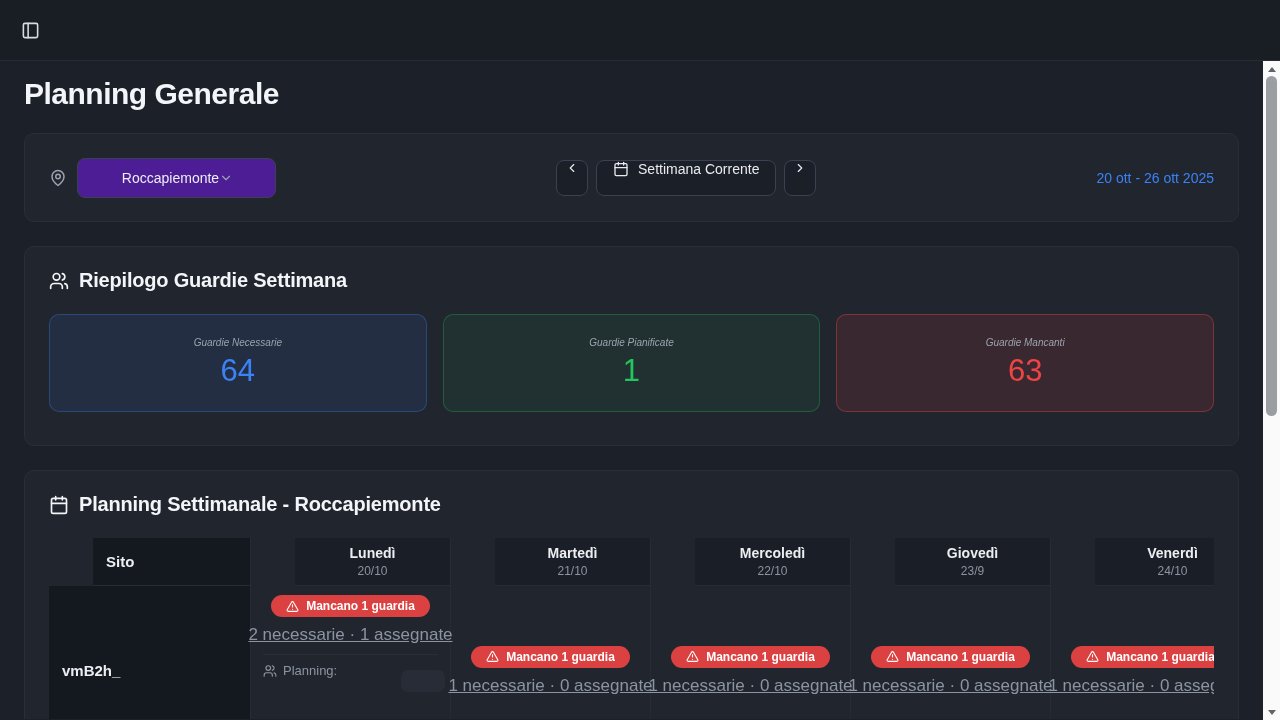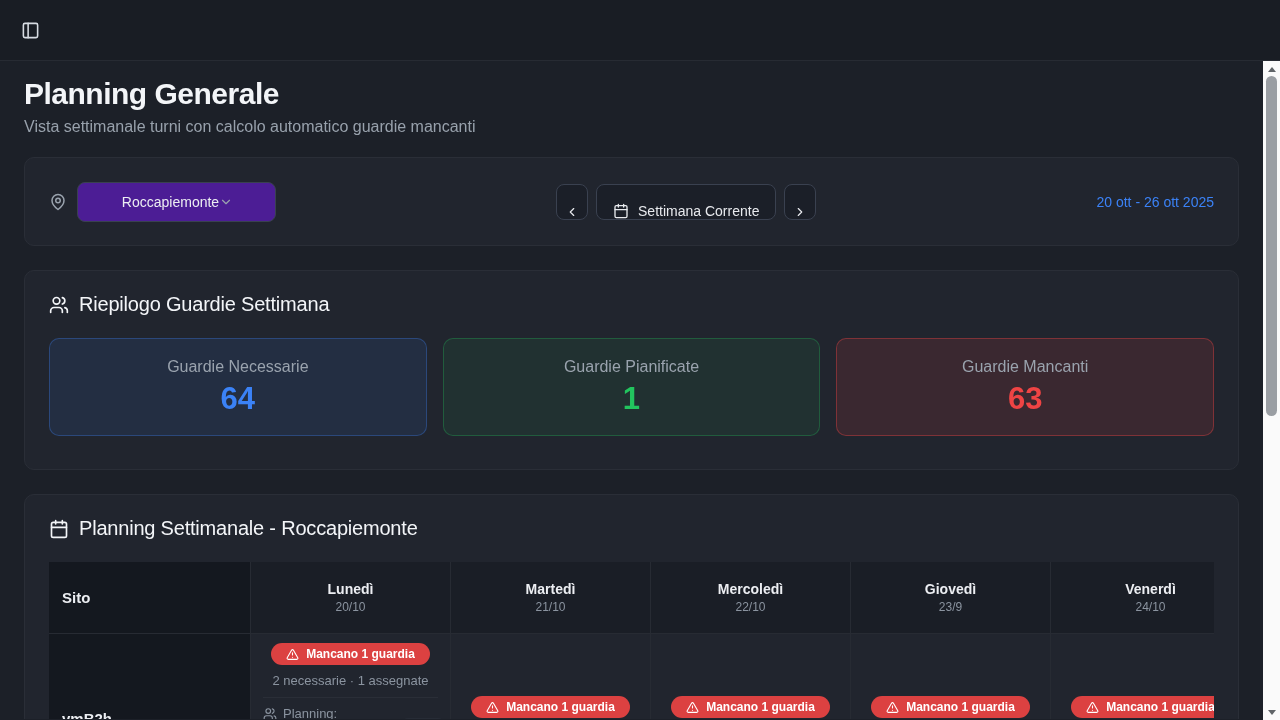--- a/index.html
+++ b/index.html
@@ -44,70 +44,70 @@
   .select-box {
     width:199px; height:40px; background:#4c1d95; border:1px solid #3a4150;
     border-radius:8px; display:flex; align-items:center; justify-content:center;
     padding:0 12px 0 14px; cursor:pointer;
   }
   .select-box .val { font-size:14px; color:#eceef2; }
   .select-box .chev { color:#9aa3ae; }
   .nav-group { display:flex; align-items:center; gap:8px; }
   .nav-btn {
     height:36px; background:#1b1f28; border:1px solid #3a4150; border-radius:8px;
-    color:#e8eaee; display:flex; align-items:flex-end; justify-content:center; cursor:pointer;
+    color:#e8eaee; display:flex; align-items:flex-start; justify-content:center; cursor:pointer;
   }
   .nav-btn.sq { width:32px; }
   .nav-btn.week { padding:0 16px; gap:9px; font-size:14px; font-weight:500; }
   .date-range { font-size:14px; color:#3b82f6; }
 
   
   .summary-card { margin-top:24px; height:200px; padding:22px 24px; }
   .card-title-row { display:flex; align-items:center; gap:10px; color:#f3f5f8; }
-  .card-title-row .t { font-size:20px; font-weight:400; letter-spacing:-0.2px; }
+  .card-title-row .t { font-size:20px; font-weight:700; letter-spacing:-0.2px; }
   .stats { display:grid; grid-template-columns:repeat(3,1fr); gap:16px; margin-top:22px; }
   .stat {
     height:98px; border-radius:10px; display:flex; flex-direction:column;
     align-items:center; justify-content:center; border:1px solid transparent;
   }
-  .stat .lbl { font-size:16px; color:#9aa3ae; }
-  .stat .val { font-size:31px; font-weight:700; margin-top:5px; }
+  .stat .lbl { font-size:10px; color:#9aa3ae;font-style:italic; }
+  .stat .val { font-size:31px; font-weight:400; margin-top:5px; }
   .stat.blue  { background:rgba(59,130,246,0.10); border-color:rgba(59,130,246,0.32); }
   .stat.blue  .val { color:#3b82f6; }
   .stat.green { background:rgba(34,197,94,0.08);  border-color:rgba(34,197,94,0.30); }
   .stat.green .val { color:#22c55e; }
   .stat.red   { background:rgba(239,68,68,0.12);  border-color:rgba(239,68,68,0.38); }
   .stat.red   .val { color:#ef4444; }
 
   
   .planning-card { margin-top:24px; height:560px; padding:22px 24px; }
   .table-wrap { margin-top:22px; overflow:hidden; }
   .ptable { width:1202px; display:grid; grid-template-columns:202px repeat(5,200px); }
   .hcell {
-    height:72px; border-right:1px solid #272b33; border-bottom:1px solid #272b33;
-    background:#1a1e26; display:flex; flex-direction:column; align-items:center; justify-content:center;
+    height:48px; border-right:1px solid #272b33; border-bottom:1px solid #272b33;
+    background:#1a1e26; display:flex; flex-direction:column; align-items:center; justify-content:center;margin-left:44px;
   }
   .hcell.site {
     background:#14181f; align-items:flex-start; padding-left:13px;
   }
   .hcell.site .sh { font-size:15px; font-weight:700; color:#eceef2; }
   .hcell .dname { font-size:14px; font-weight:700; color:#eceef2; }
   .hcell .ddate { font-size:12px; color:#8b94a0; margin-top:3px; }
   .bcell { height:170px; border-right:1px solid #272b33; border-bottom:1px solid #272b33; position:relative; }
   .bcell.site {
     background:#14181f; display:flex; flex-direction:column; justify-content:center; padding-left:13px;
   }
   .bcell.site .sname { font-size:15px; font-weight:700; color:#eceef2; line-height:20px; }
   .bcell.day1 { display:flex; flex-direction:column; align-items:center; padding:9px 12px 0; }
   .bcell.daymid { display:flex; flex-direction:column; align-items:center; justify-content:center; padding:0 12px; }
   .badge {
     display:inline-flex; align-items:center; gap:7px; background:#dc4141; color:#fff;
     font-size:12px; font-weight:700; height:22px; padding:0 15px; border-radius:12px; white-space:nowrap;
   }
-  .counts { margin-top:8px; font-size:13px; color:#8b94a0; white-space:nowrap; }
+  .counts { margin-top:8px; font-size:17px; color:#8b94a0; white-space:nowrap;text-decoration:underline; }
   .divider { width:100%; height:1px; background:#2a2e37; margin-top:9px; }
   .guards { width:100%; display:flex; align-items:center; gap:6px; margin-top:8px; color:#8b94a0; font-size:13px; }
   .chip {
     position:absolute; right:5px; top:84px; width:44px; height:22px;
     background:#272c36; border-radius:7px; cursor:pointer;
   }
 
   
   .vscroll {
     position:absolute; right:0; top:61px; width:17px; height:659px; background:#fafafa; z-index:6;
@@ -129,21 +129,20 @@
           <rect x="3" y="3" width="18" height="18" rx="2"></rect>
           <path d="M9 3v18"></path>
         </svg>
     </span>
   </button>
 </header>
 
 <main class="content">
 
   <h1 class="page-title">Planning Generale</h1>
-  <div class="page-subtitle">Vista settimanale turni con calcolo automatico guardie mancanti</div>
 
   <section class="card filter-card">
     <div class="loc-group">
       <span>
         <svg width="18" height="18" viewBox="0 0 24 24" fill="none" stroke="currentColor" stroke-width="2" stroke-linecap="round" stroke-linejoin="round">
             <path d="M20 10c0 6-8 12-8 12s-8-6-8-12a8 8 0 0 1 16 0Z"></path>
             <circle cx="12" cy="10" r="3"></circle>
           </svg>
       </span>
       <div class="select-box">

